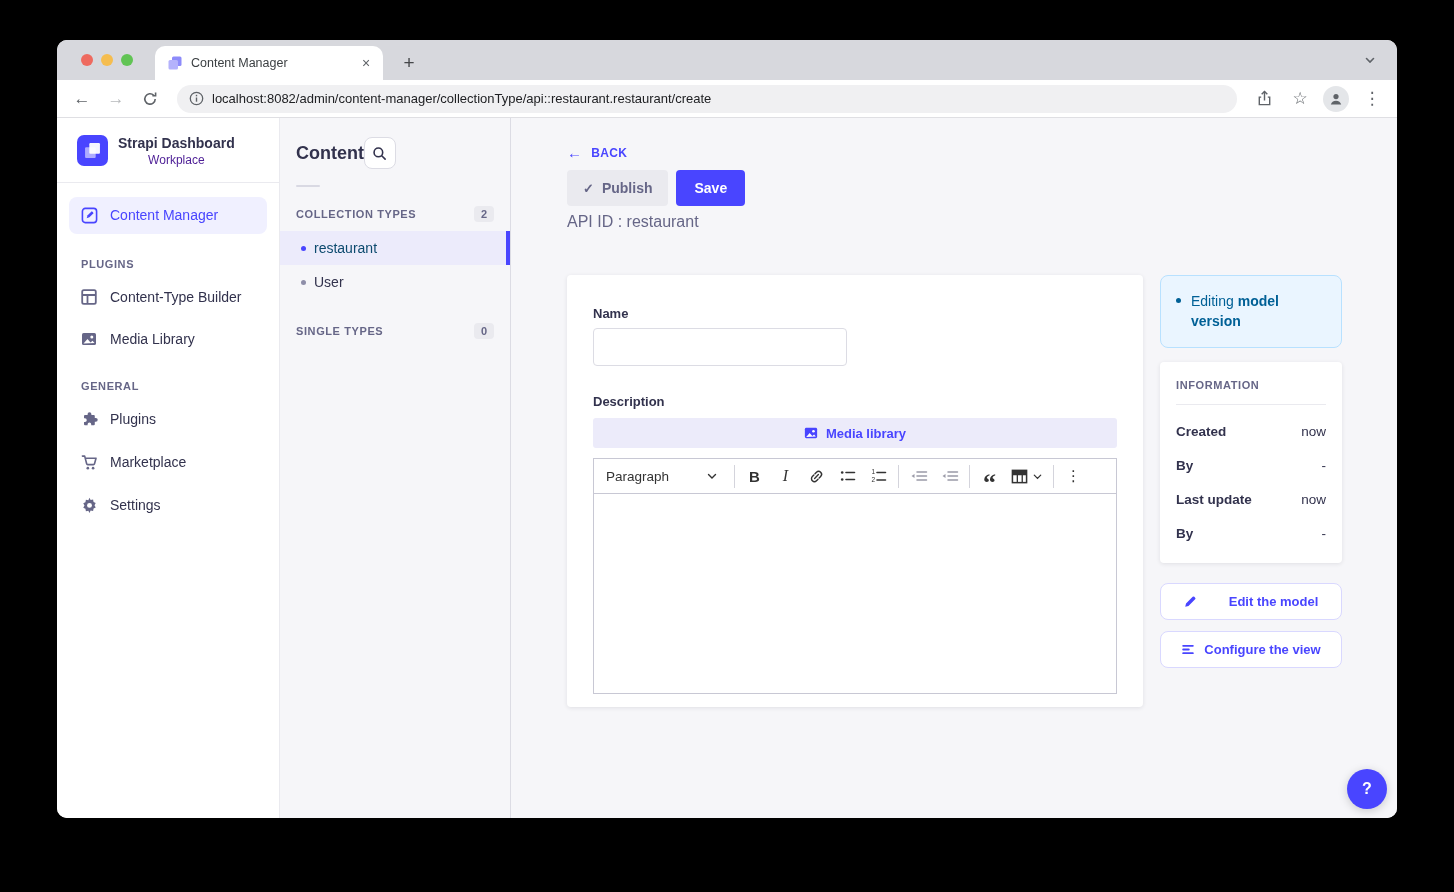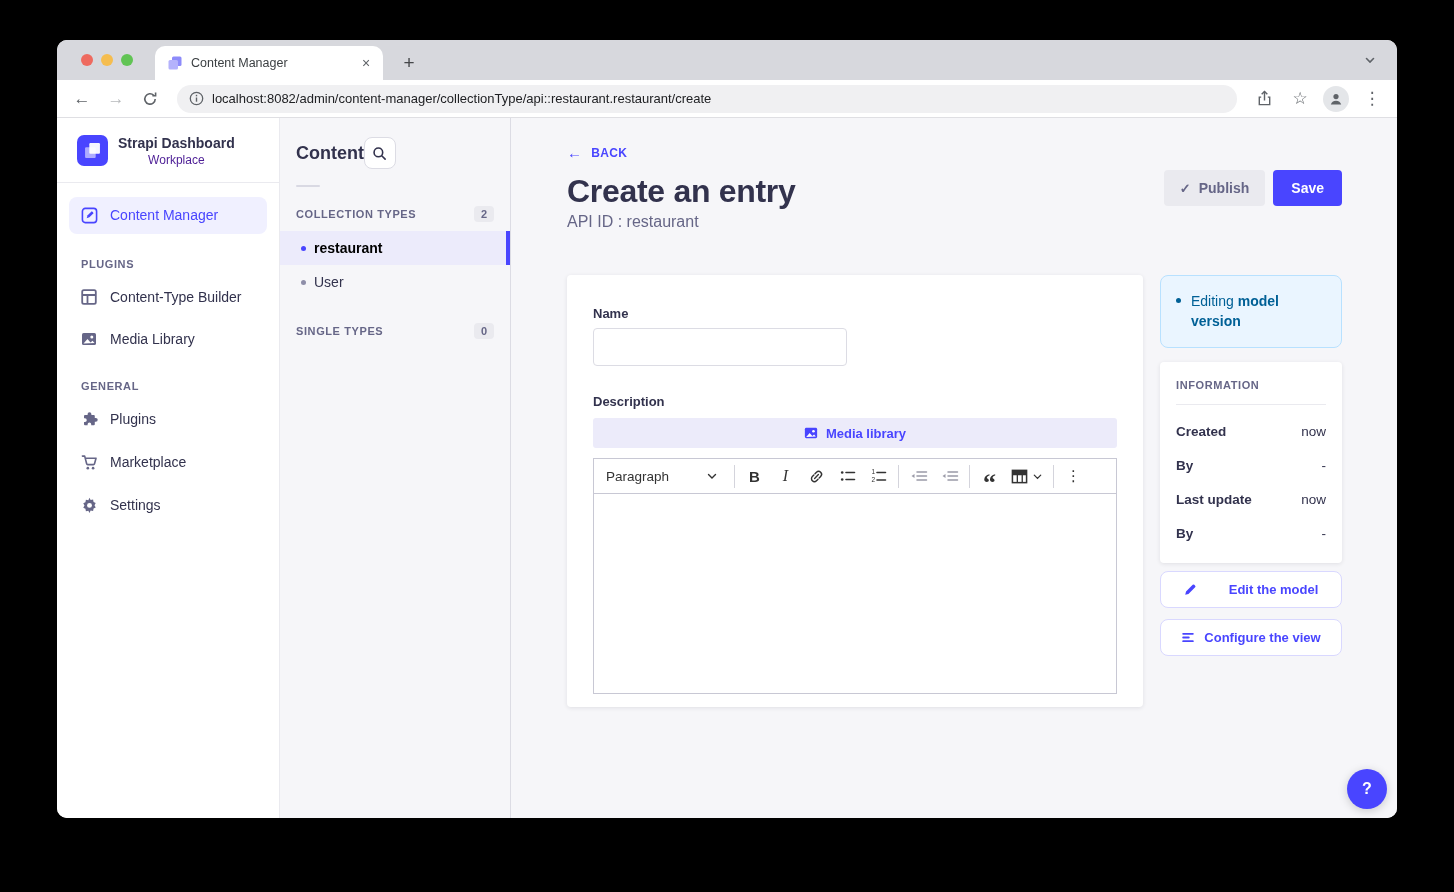--- a/index.html
+++ b/index.html
@@ -50,21 +50,21 @@
   .subnav { width:231px; background:#f6f6f9; border-right:1px solid #dcdce4; flex:none; }
   .subnav-header { display:flex; justify-content:flex-start; align-items:center; padding:19px 16px 4px; }
   .subnav-title { font-size:18px; font-weight:700; color:#32324d; }
   .search-btn { width:32px; height:32px; background:#fff; border:1px solid #dcdce4; border-radius:8px; color:#32324d; cursor:pointer; }
   .subnav-div { width:24px; height:2px; background:#d9d9e3; border-radius:2px; margin:12px 16px 2px; }
   .group-header { display:flex; justify-content:space-between; align-items:center; padding:17px 16px 9px; }
   .group-label { font-size:11px; font-weight:700; color:#666687; letter-spacing:.6px; }
   .count-badge { background:#eaeaef; border-radius:4px; padding:2px 7px; font-size:11px; font-weight:600; color:#666687; }
   .ct-item { position:relative; display:flex; align-items:center; padding:9px 16px 9px 34px; font-size:14px; color:#32324d; cursor:pointer; }
   .ct-item .bullet { position:absolute; left:21px; width:5px; height:5px; border-radius:50%; background:#8e8ea9; }
-  .ct-item.active { background:#ecebfb; color:#000000; font-weight:700; }
+  .ct-item.active { background:#ecebfb; color:#0c4a6e; font-weight:400; }
   .ct-item.active .bullet { background:#4945ff; }
   .ct-item.active::after { content:""; position:absolute; right:0; top:0; bottom:0; width:4px; background:#4945ff; }
 
   
   .main { flex:1; background:#f6f6f9; position:relative; min-width:0; }
   .main-header { padding:26px 55px 0 56px; }
   .back-link { display:inline-flex; gap:9px; align-items:center; color:#4945ff; font-size:12px; font-weight:700; letter-spacing:.3px; cursor:pointer; text-decoration:none; }
   .title-row { display:flex; justify-content:space-between; align-items:flex-end; margin-top:8px; }
   .page-title { font-size:32px; font-weight:700; color:#32324d; letter-spacing:-.3px; }
   .actions { display:flex; gap:8px; padding-bottom:4px; }
@@ -95,21 +95,21 @@
   .aside { width:182px; display:flex; flex-direction:column; flex:none; }
   .draft-box { background:#eaf5ff; border:1px solid #b8e1ff; border-radius:8px; padding:15px 14px 15px 15px; display:flex; gap:10px; }
   .draft-dot { width:5px; height:5px; border-radius:50%; background:#006096; margin-top:7px; flex:none; }
   .draft-text { font-size:14px; color:#006096; line-height:1.45; }
   .info-card { margin-top:14px; background:#fff; border-radius:4px; box-shadow:0 1px 4px rgba(33,33,52,.1); padding:17px 16px 22px; }
   .info-title { font-size:11px; font-weight:700; color:#666687; letter-spacing:.6px; }
   .info-div { height:1px; background:#eaeaef; margin:13px 0 0; }
   .info-row { display:flex; justify-content:space-between; align-items:baseline; margin-top:19px; font-size:13.5px; color:#32324d; }
   .info-label { font-weight:700; }
   .aside-btn { margin-top:11px; height:37px; border:1px solid #d9d8ff; border-radius:8px; background:#fff; color:#4945ff; font-size:13px; font-weight:700; display:flex; align-items:center; justify-content:center; gap:9px; cursor:pointer; }
-  .aside-btn:first-of-type { margin-top:8px;gap:32px; }
+  .aside-btn:first-of-type { margin-top:20px;gap:32px; }
 
   .help-btn { position:absolute; right:10px; bottom:9px; width:40px; height:40px; border-radius:50%; background:#4945ff; color:#fff; font-size:16px; font-weight:700; cursor:pointer; box-shadow:0 2px 10px rgba(0,0,0,.18); }
 </style>
 </head>
 <body>
 
 <div class="window">
 
   <div class="tabstrip">
     <div class="traffic">
@@ -283,21 +283,20 @@
       </div>
     </nav>
 
     <main class="main">
       <div class="main-header">
         <a class="back-link">
           <span style="font-size:15px;">←</span>
           <span>BACK</span>
         </a>
         <div class="title-row">
-          <h1 class="page-title">Create an entry</h1>
           <div class="actions">
             <button class="btn btn-publish">
               <span style="font-size:13px;">✓</span>
               <span>Publish</span>
             </button>
             <button class="btn btn-save">Save</button>
           </div>
         </div>
         <div class="subtitle">API ID : restaurant</div>
       </div>

